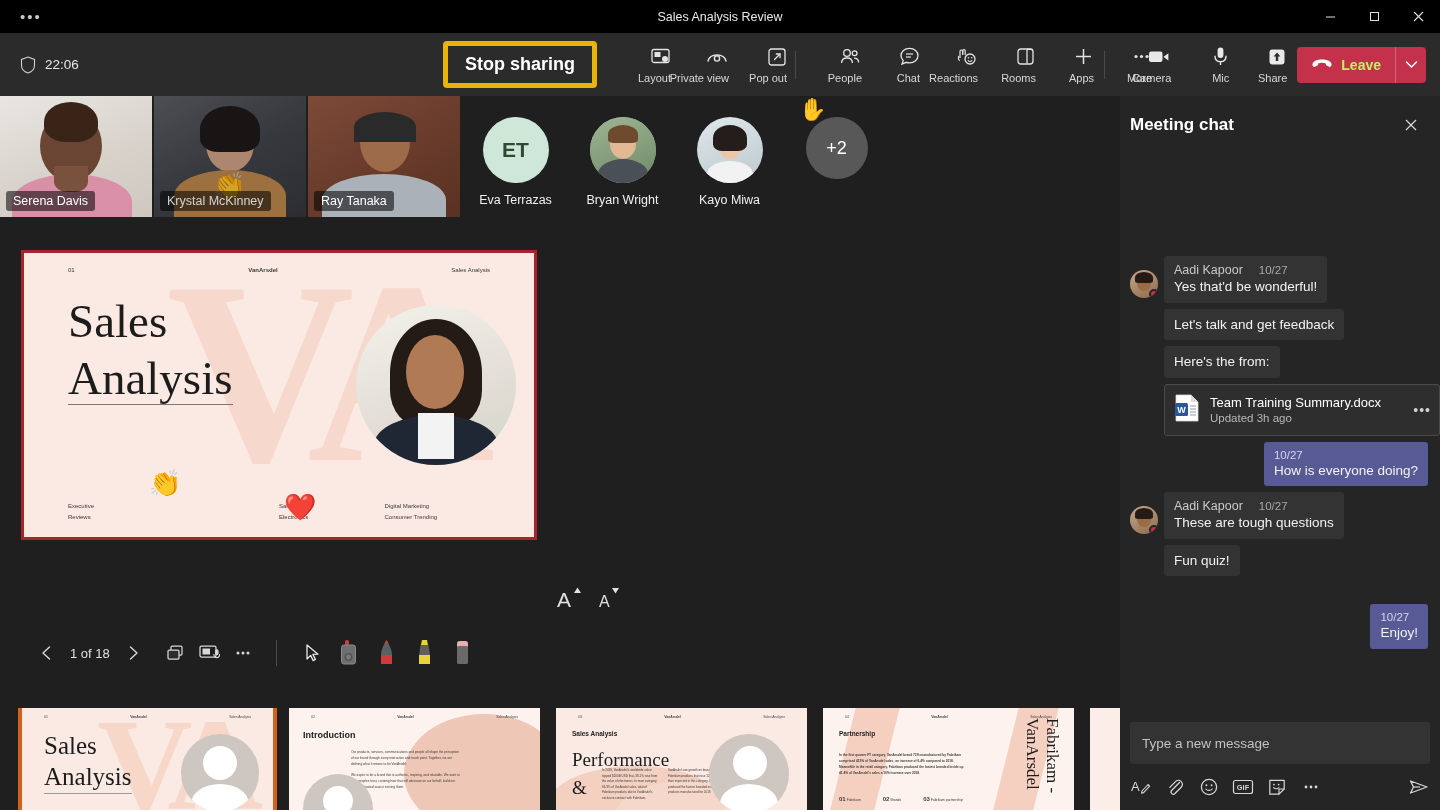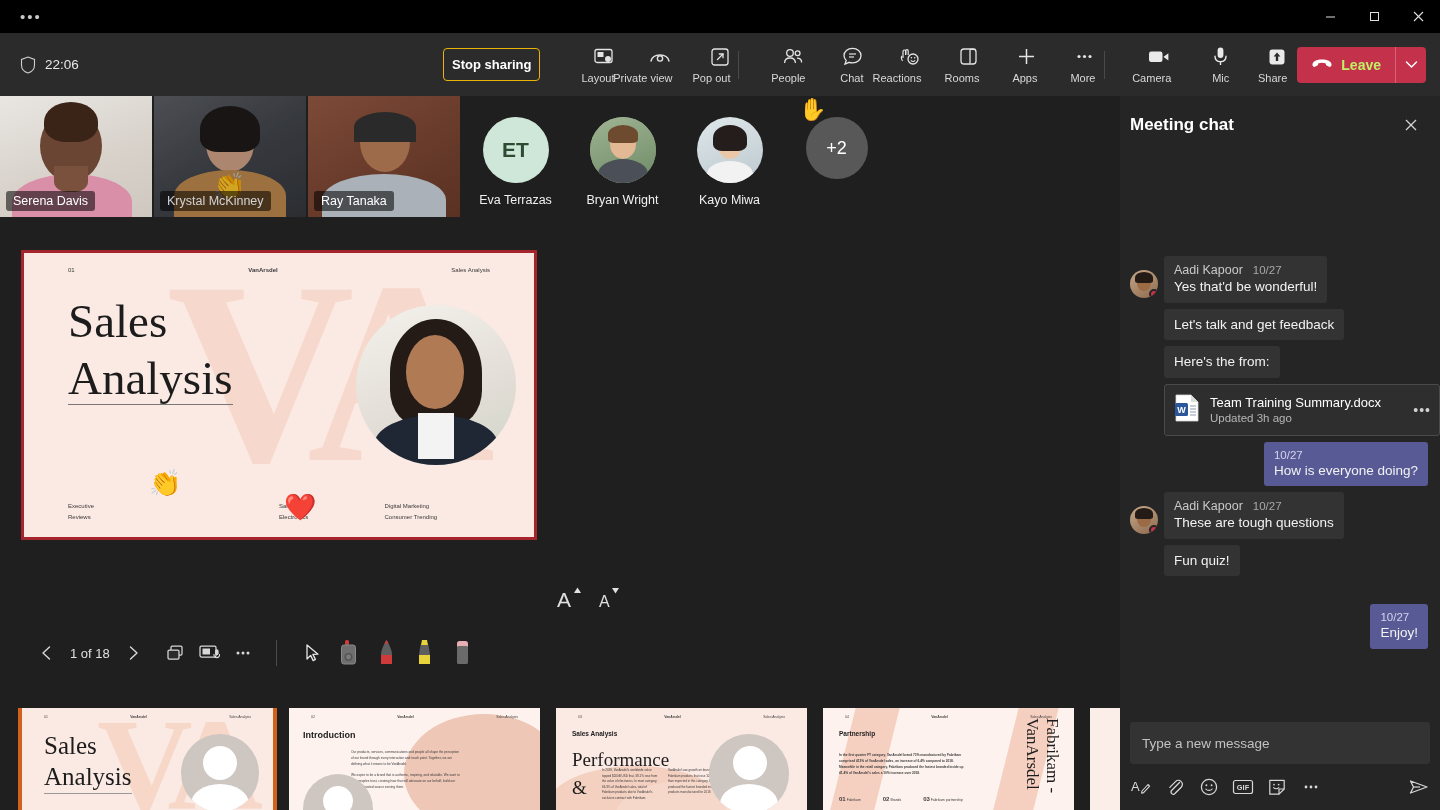--- a/index.html
+++ b/index.html
@@ -35,23 +35,23 @@
   }
   .cmd-left { display: flex; align-items: center; gap: 9px; padding-left: 20px; }
   .cmd-time { font-size: 13.5px; color: #e8e8e8; }
   .shield { width: 16px; height: 18px; }
 
   .cmd-center {
     position: absolute; left: 443px; top: 0; height: 63px;
     display: flex; align-items: center; gap: 0;
   }
   .stop-sharing {
-    border: 1px solid #eab308; border-radius: 4px; background: transparent;
-    color: #ffffff; font-size: 13px; font-weight: bold;
-    padding: 8px 8px; cursor: pointer; margin-right: 16px;
+    border: 5px solid #eab308; border-radius: 4px; background: transparent;
+    color: #ffffff; font-size: 18px; font-weight: bold;
+    padding: 8px 17px; cursor: pointer; margin-right: 16px;
   }
   .ctrl {
     width: 58px; height: 52px; display: flex; flex-direction: column;
     align-items: flex-end; justify-content: center; gap: 4px; cursor: pointer;
     border-radius: 4px;
   }
   .ctrl .lbl { font-size: 11px; color: #d8d8d8; white-space: nowrap; }
   .ctrl .ico { height: 22px; display: flex; align-items: center; justify-content: center; }
   .vsep { width: 1px; height: 28px; background: #4a4a4a; margin: 0 8px; }
 
@@ -166,21 +166,21 @@
   .chat-title { font-size: 17px; font-weight: bold; color: #fff; }
   .chat-close { width: 26px; height: 26px; display: flex; align-items: center; justify-content: center; cursor: pointer; color: #d4d4d4; font-size: 15px; border-radius: 4px; }
 
   .msgs { position: absolute; left: 0; top: 52px; width: 320px; height: 572px; padding: 0 12px 0 10px; overflow: hidden; }
   .msg-row { display: flex; margin-bottom: 6px; }
   .msg-row.out { justify-content: flex-end; }
   .ava-sm { width: 28px; height: 28px; border-radius: 50%; overflow: hidden; flex: 0 0 28px; margin-right: 6px; margin-top: 14px; position: relative; }
   .presence { position: absolute; right: -1px; bottom: -1px; width: 10px; height: 10px; border-radius: 50%; background: #c4314b; border: 2px solid #252525; }
   .bubble { background: #333333; border-radius: 3px; padding: 7px 10px; max-width: 215px; }
   .bubble.out { background: #585a96; }
-  .meta { display: flex; gap: 10px; align-items: baseline; margin-bottom: 1px; }
+  .meta { display: flex; gap: 16px; align-items: baseline; margin-bottom: 1px; }
   .meta .who { font-size: 12.5px; color: #c9c9c9; }
   .meta .when { font-size: 11.5px; color: #a8a8a8; }
   .btxt { font-size: 13.5px; color: #f2f2f2; line-height: 1.3; }
   .indent { margin-left: 34px; }
 
   .filecard {
     margin: 6px 0 6px 34px; background: #2e2e2e; border: 1px solid #4a4a4a;
     border-radius: 3px; padding: 8px 8px; display: flex; align-items: center; gap: 9px;
     width: 276px;
   }
@@ -197,20 +197,21 @@
   
   .ph-bg { position: absolute; inset: 0; }
   .ph-head { position: absolute; border-radius: 50%; }
   .ph-body { position: absolute; border-radius: 50% 50% 0 0; }
 </style>
 </head>
 <body>
 
 <div class="titlebar">
   <div class="tb-dots">•••</div>
+  <div class="tb-title">Sales Analysis Review</div>
   <div class="tb-winbtns">
     <div class="tb-winbtn">
       <svg width="11" height="11" viewBox="0 0 11 11">
           <line x1="1" y1="6" x2="10" y2="6" stroke="#e0e0e0" stroke-width="1"></line>
         </svg>
     </div>
     <div class="tb-winbtn">
       <svg width="11" height="11" viewBox="0 0 11 11">
           <rect x="1.5" y="1.5" width="8" height="8" fill="none" stroke="#e0e0e0" stroke-width="1"></rect>
         </svg>

